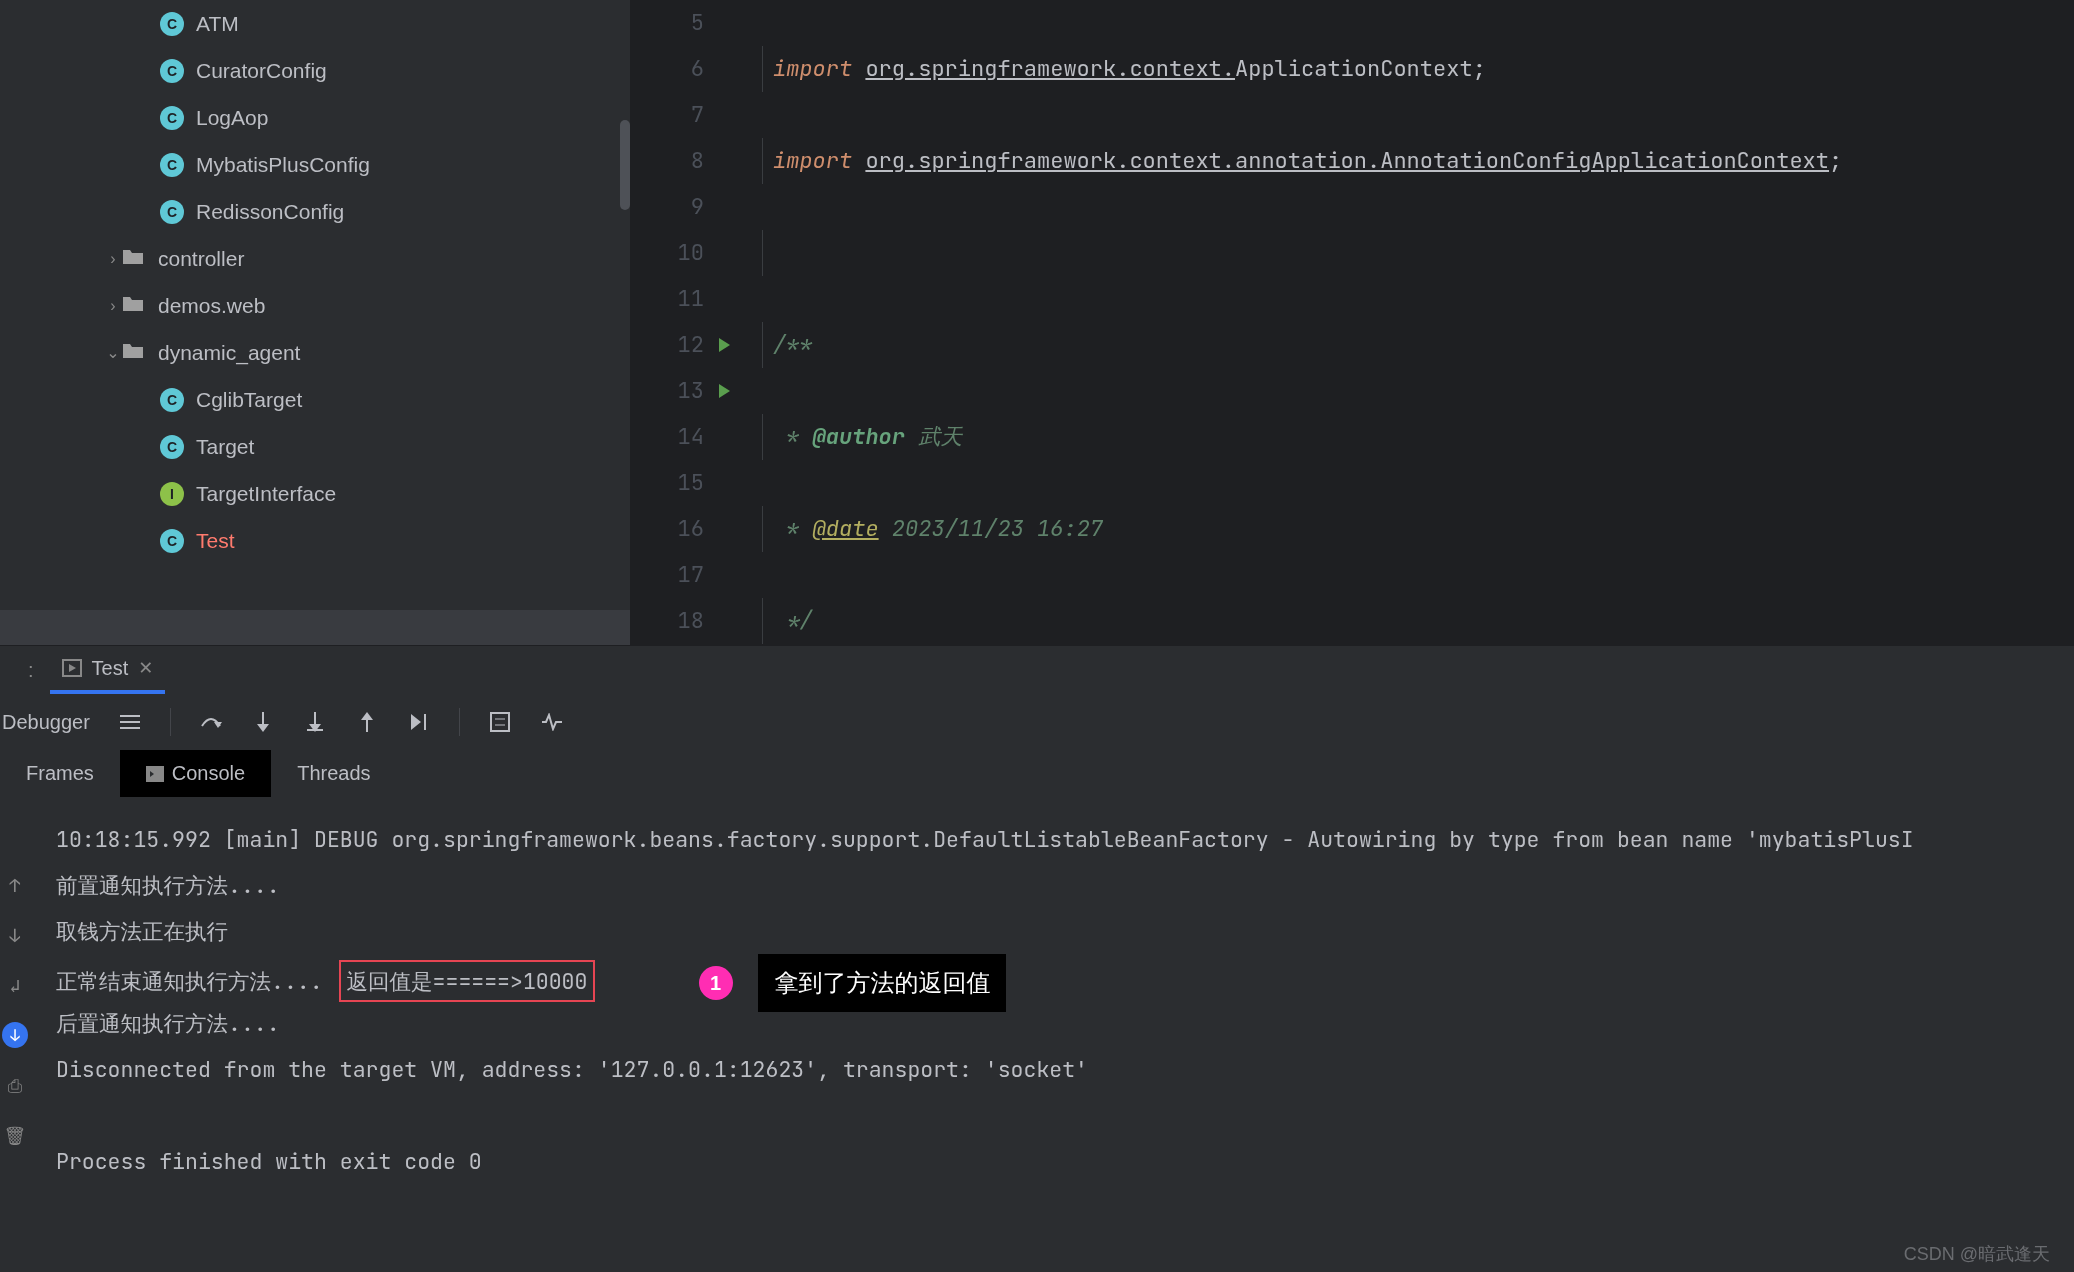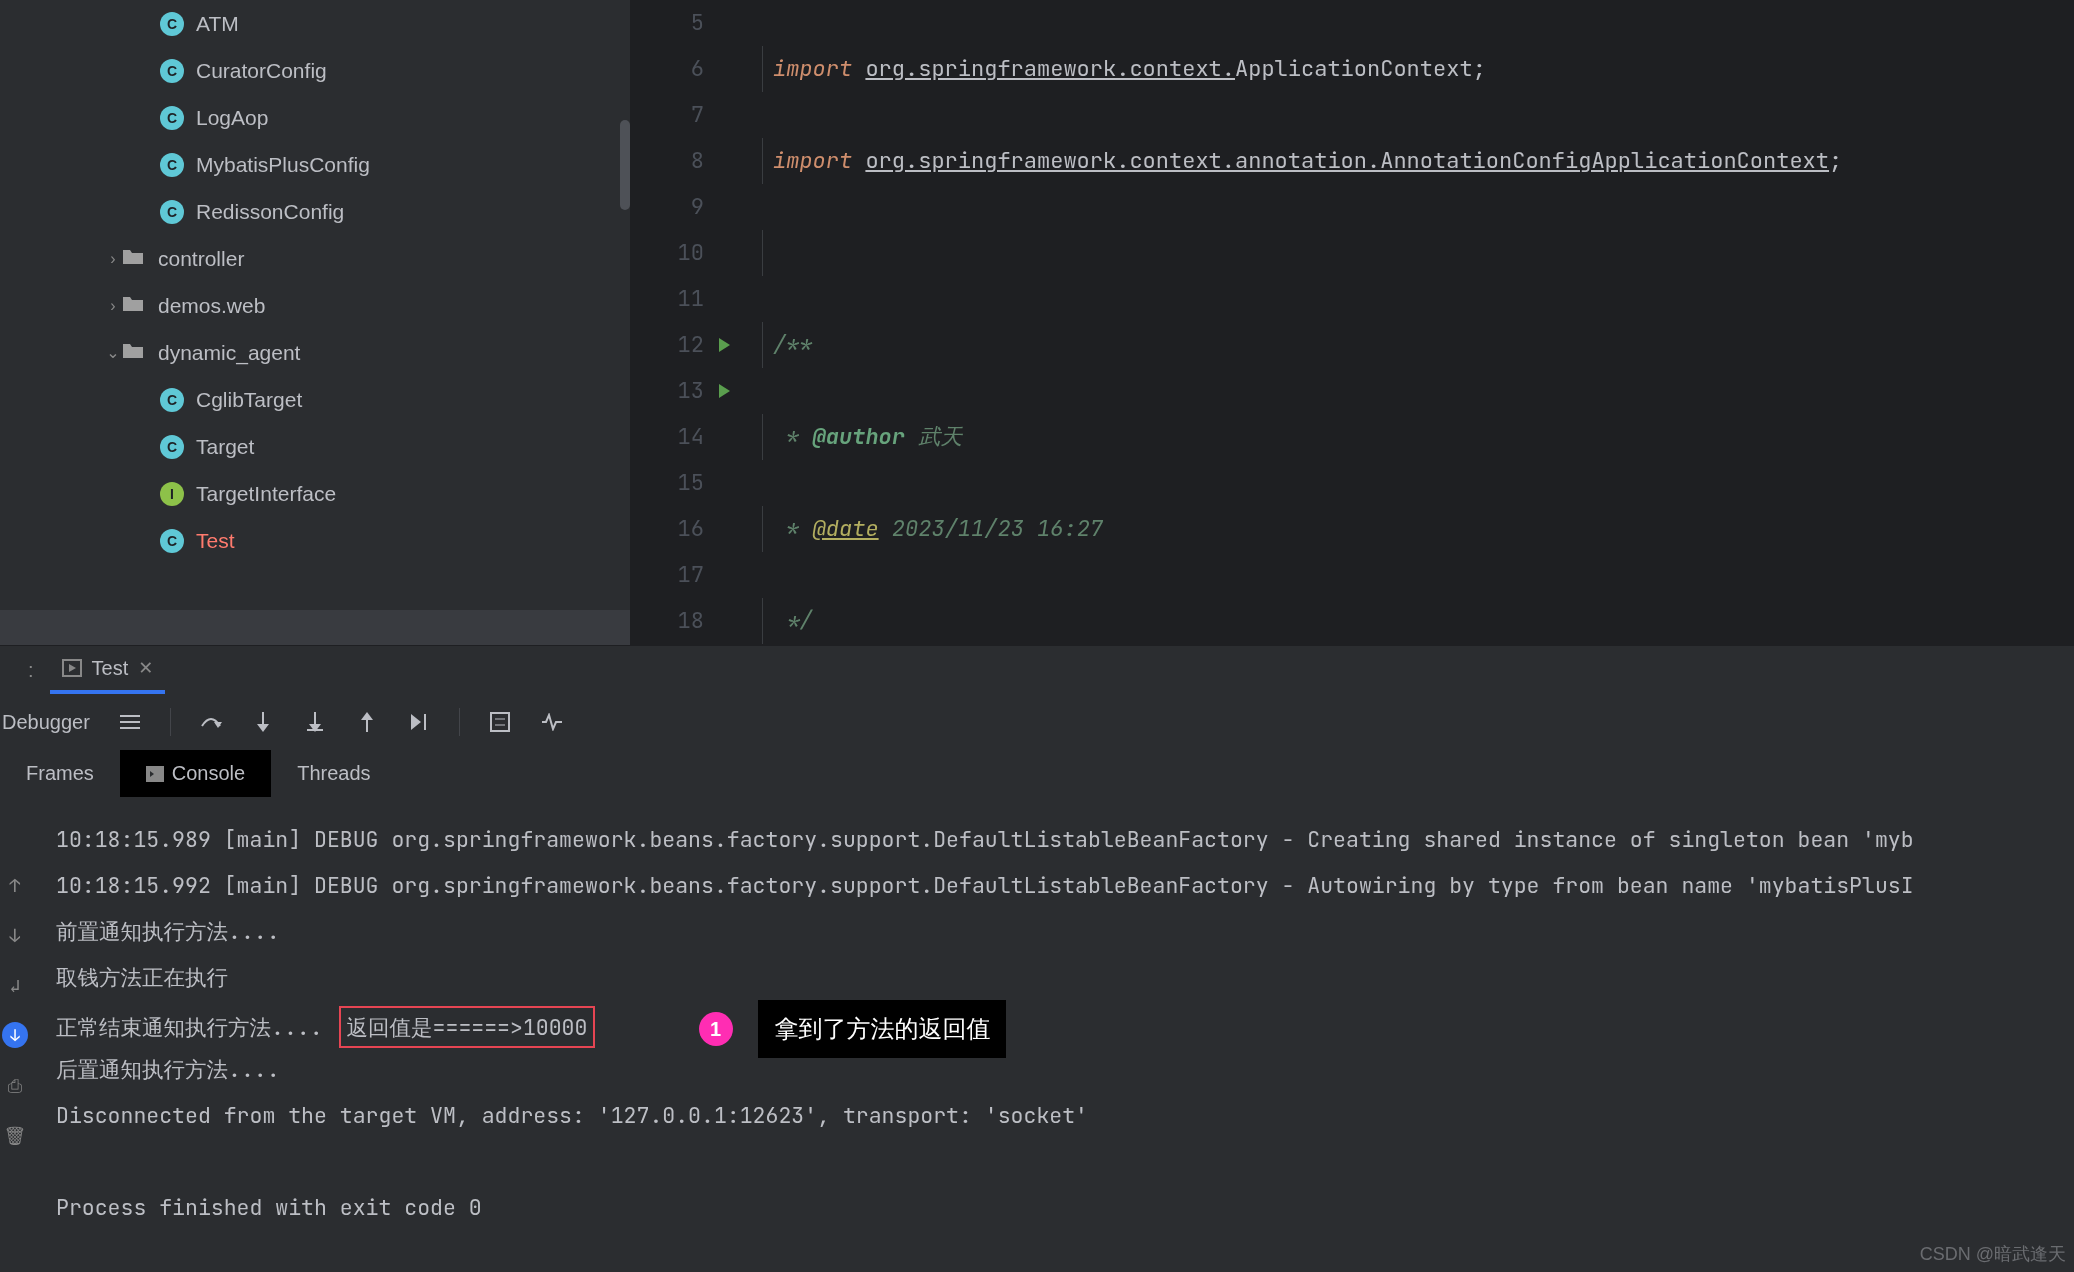--- a/index.html
+++ b/index.html
@@ -207,21 +207,21 @@
     display: inline-block;
     background: #000;
     color: #fff;
     padding: 6px 16px;
     font-family: -apple-system, "Segoe UI", sans-serif;
     font-size: 24px;
     vertical-align: middle;
   }
   .watermark {
     position: absolute;
-    right: 8px;
+    right: 24px;
     bottom: 6px;
     color: #6a6c70;
     font-family: -apple-system, "Segoe UI", sans-serif;
     font-size: 18px;
   }
   .left-strip {
     position: absolute;
     left: 0;
     top: 860px;
     width: 30px;
@@ -424,21 +424,20 @@
     <div class="sub-tab active">
       <svg width="18" height="16" viewBox="0 0 18 16" style="vertical-align:-2px;margin-right:8px">
           <rect x="0" y="0" width="18" height="16" fill="#888"></rect>
           <path d="M4 5l4 3-4 3z" fill="#2b2d30"></path>
         </svg><span>Console</span>
     </div>
     <div class="sub-tab">Threads</div>
   </div>
 
   <div class="console">
-    <div class="row">10:18:15.989 [main] DEBUG org.springframework.beans.factory.support.DefaultListableBeanFactory - Creating shared instance of singleton bean 'myb</div>
     <div class="row">10:18:15.992 [main] DEBUG org.springframework.beans.factory.support.DefaultListableBeanFactory - Autowiring by type from bean name 'mybatisPlusI</div>
     <div class="row">前置通知执行方法....</div>
     <div class="row">取钱方法正在执行</div>
     <div class="row"><span>正常结束通知执行方法....</span><span class="highlight-box">返回值是======&gt;10000</span>        <span class="badge">1</span>  <span class="callout">拿到了方法的返回值</span></div>
     <div class="row">后置通知执行方法....</div>
     <div class="row">Disconnected from the target VM, address: '127.0.0.1:12623', transport: 'socket'</div>
     <div class="row"></div>
     <div class="row">Process finished with exit code 0</div>
   </div>
 </div>

